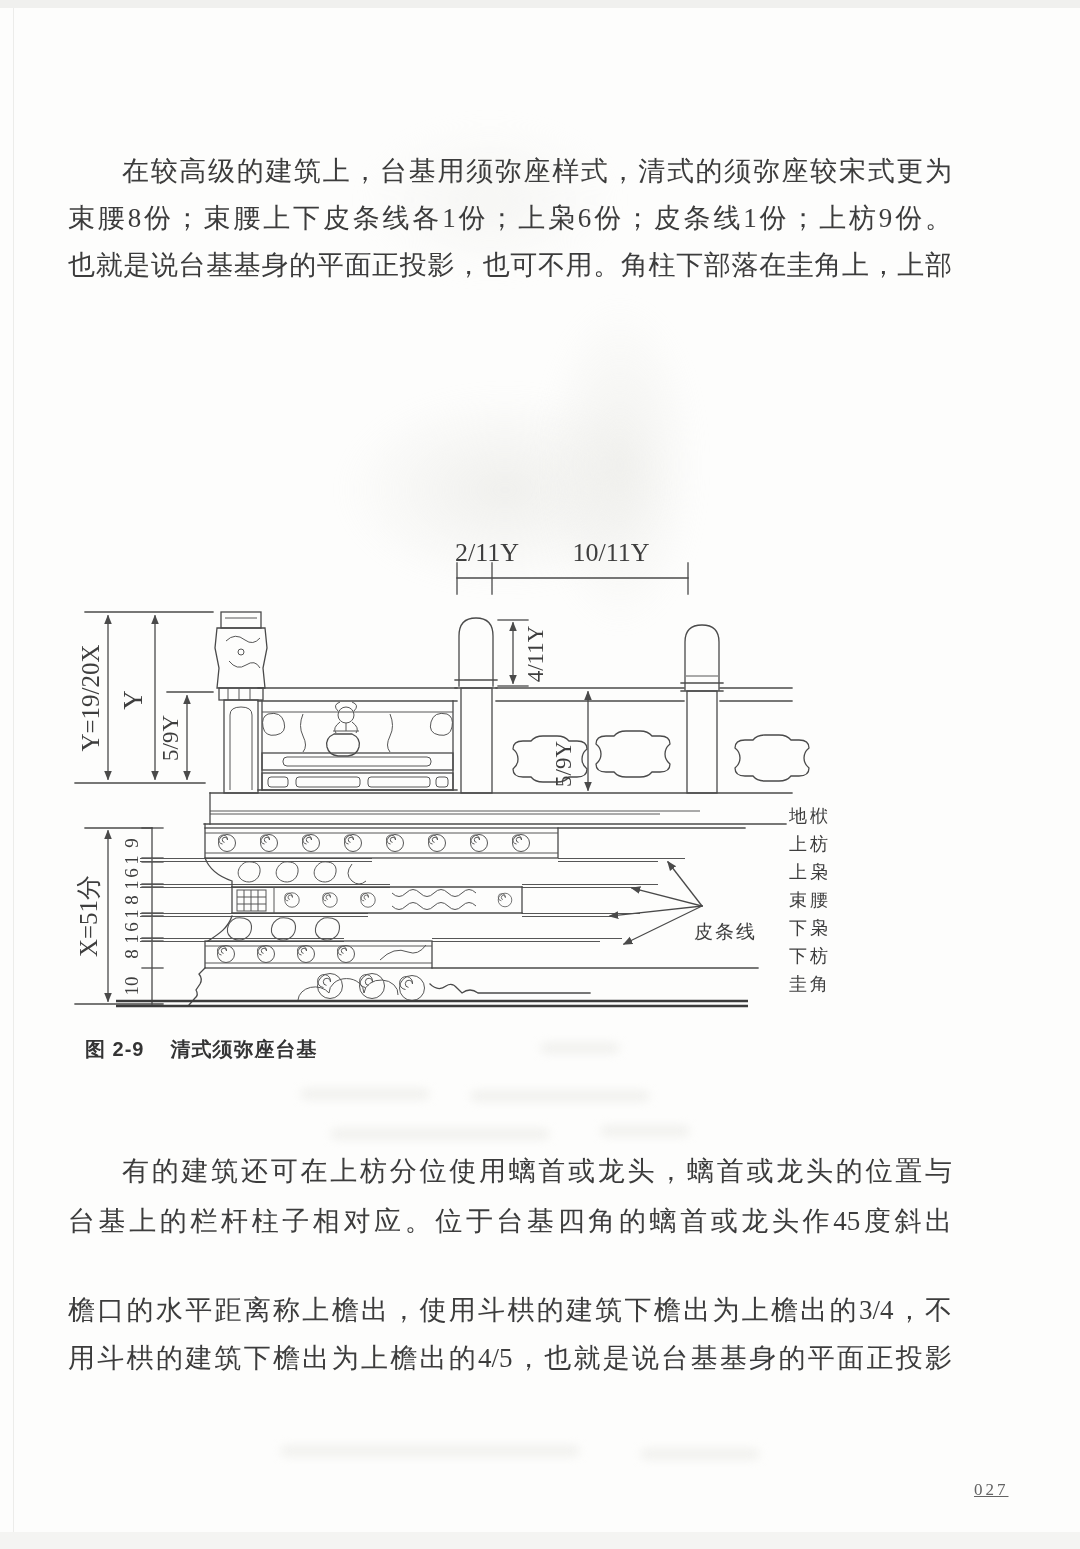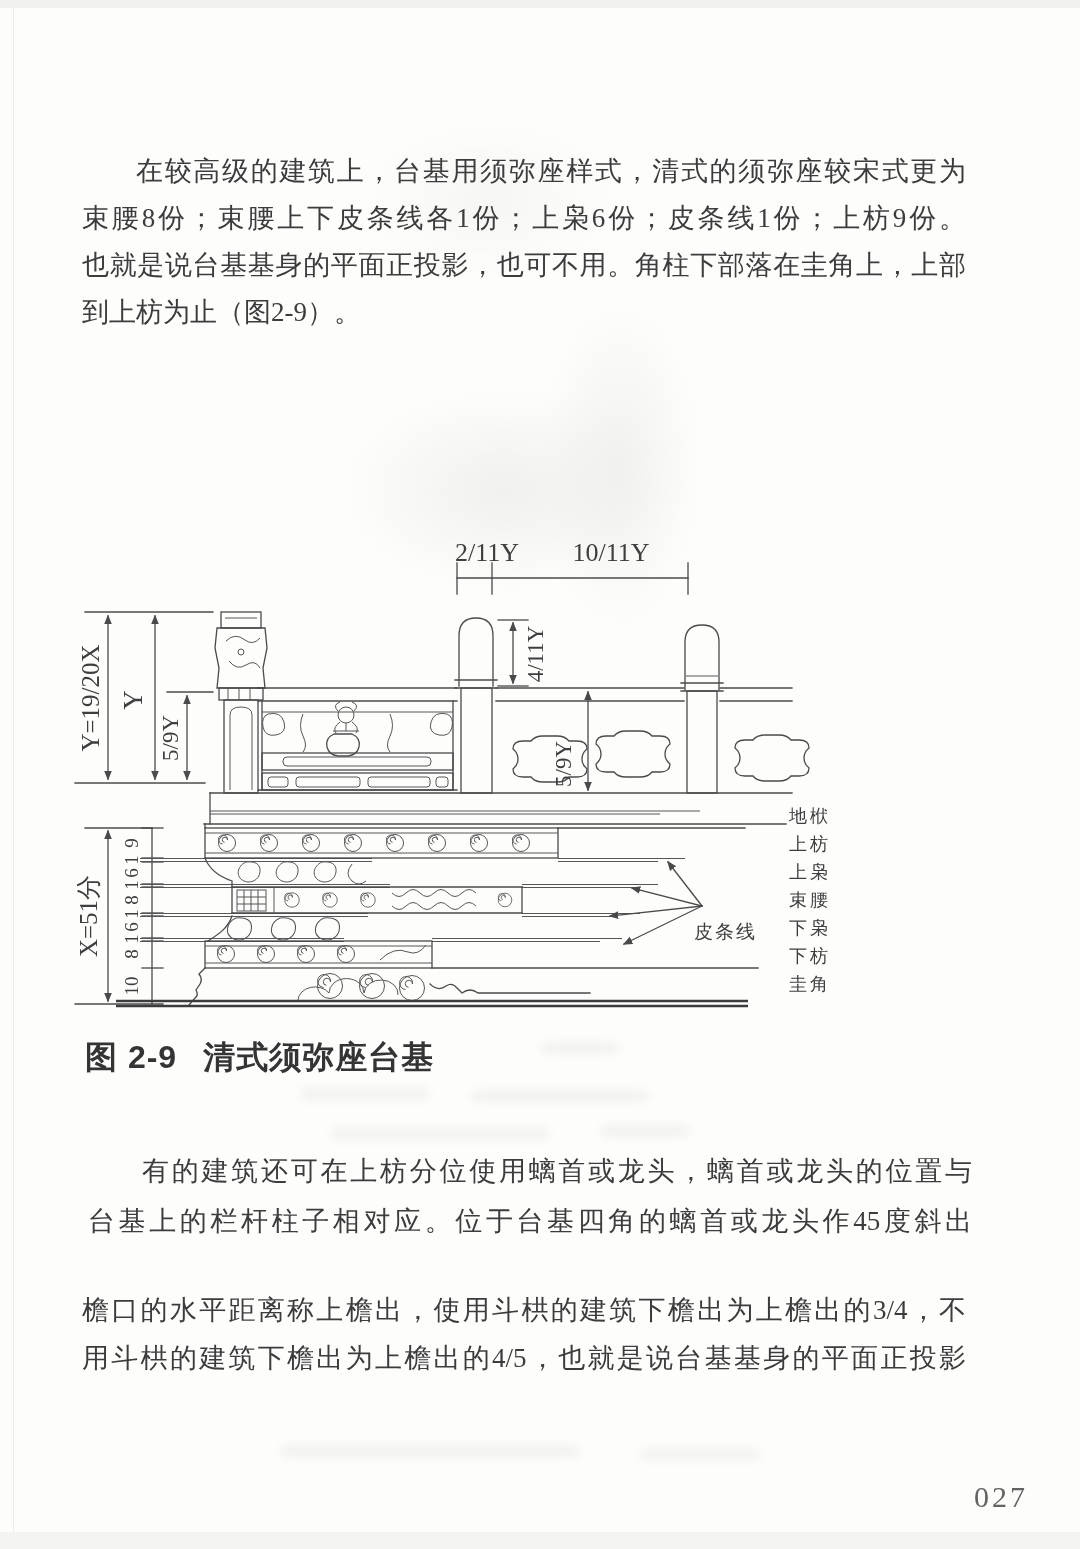--- a/index.html
+++ b/index.html
@@ -6,32 +6,32 @@
   .page{position:relative;width:1080px;height:1549px;background:#fdfdfc;overflow:hidden;
         font-family:"Liberation Serif","DejaVu Serif",serif;}
   .edge-strip-top{position:absolute;left:0;top:0;width:1080px;height:8px;background:#f0f0ee;}
   .edge-strip-bottom{position:absolute;left:0;top:1532px;width:1080px;height:17px;background:#f4f4f2;}
   .edge-line-left{position:absolute;left:13px;top:8px;width:1px;height:1524px;background:#ececea;}
   .ghost{position:absolute;filter:blur(9px);opacity:.6;border-radius:50%;}
   .g1{left:340px;top:390px;width:330px;height:200px;background:radial-gradient(closest-side,#e7e7e3,transparent);}
   .g2{left:540px;top:300px;width:160px;height:330px;background:radial-gradient(closest-side,#e9e9e5,transparent);}
   .g3{left:360px;top:120px;width:260px;height:160px;background:radial-gradient(closest-side,#efefec,transparent);opacity:.5;}
   .gb{position:absolute;height:12px;background:#e9e9e5;filter:blur(5px);opacity:.55;border-radius:6px;}
-  .para{position:absolute;left:82px;width:884px;color:#3c3c3c;font-size:27px;}
+  .para{position:absolute;left:68px;width:884px;color:#3c3c3c;font-size:27px;}
   .para .line{text-align:justify;text-align-last:justify;white-space:nowrap;}
   .para .line.short{text-align-last:left;white-space:normal;}
   .para .line.indent{text-indent:54px;}
   #p1{top:148px;line-height:47px;}
-  #p2{top:1146px;line-height:50px;margin-left:6px;}
+  #p2{top:1146px;line-height:50px;}
   #p3{top:1286px;line-height:48px;}
   .fig-caption{position:absolute;left:85px;top:1036px;
         font-family:"Liberation Sans","DejaVu Sans",sans-serif;font-weight:bold;
-        font-size:32px;color:#343434;letter-spacing:1px;}
+        font-size:20px;color:#343434;letter-spacing:1px;}
   .fig-caption .cap-title{margin-left:26px;}
-  .page-num{position:absolute;left:974px;top:1480px;font-size:30px;color:#636363;letter-spacing:3px;}
+  .page-num{position:absolute;left:974px;top:1480px;font-size:17px;color:#636363;letter-spacing:3px;text-decoration:underline;}
   svg{position:absolute;left:30px;top:525px;}
   svg *{vector-effect:none;}
   .ln{stroke:#4a4a4a;stroke-width:1.3;fill:none;stroke-linecap:square;}
   .thin{stroke:#565656;stroke-width:1;fill:none;}
   .thick{stroke:#3c3c3c;stroke-width:2.6;fill:none;}
   .dimtext{fill:#3e3e3e;font-family:"Liberation Serif","DejaVu Serif",serif;}
 </style>
 </head>
 <body>
 
@@ -49,21 +49,20 @@
   <div class="gb" style="left:470px;top:1090px;width:180px;"></div>
   <div class="gb" style="left:330px;top:1128px;width:220px;"></div>
   <div class="gb" style="left:600px;top:1125px;width:90px;"></div>
   <div class="gb" style="left:280px;top:1445px;width:300px;"></div>
   <div class="gb" style="left:640px;top:1448px;width:120px;"></div>
 
   <div class="para" id="p1">
     <div class="line indent">在较高级的建筑上，台基用须弥座样式，清式的须弥座较宋式更为</div>
     <div class="line">束腰8份；束腰上下皮条线各1份；上枭6份；皮条线1份；上枋9份。</div>
     <div class="line">也就是说台基基身的平面正投影，也可不用。角柱下部落在圭角上，上部</div>
-    <div class="line short">到上枋为止（图2-9）。</div>
   </div>
 
   <svg width="1020" height="495" viewBox="30 525 1020 495">
     <defs>
       <marker id="ar" viewBox="0 0 10 10" refX="8.5" refY="5" markerWidth="7.5" markerHeight="7.5" orient="auto-start-reverse">
         <path d="M0,1 L10,5 L0,9 z" fill="#4a4a4a"></path>
       </marker>
       <g id="spiral" class="thin">
         <circle r="8.5"></circle>
           <path d="M-4.5,1 a4.5,4.5 0 1 1 5,-4 a2.6,2.6 0 1 0 -3,2.4"></path>

